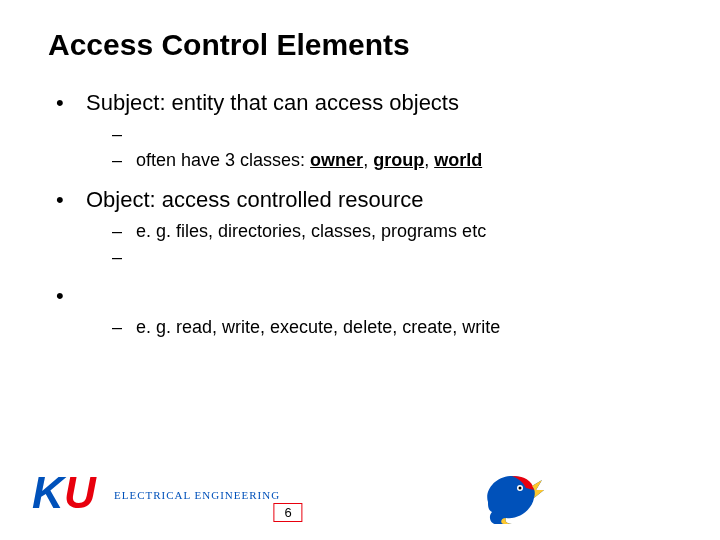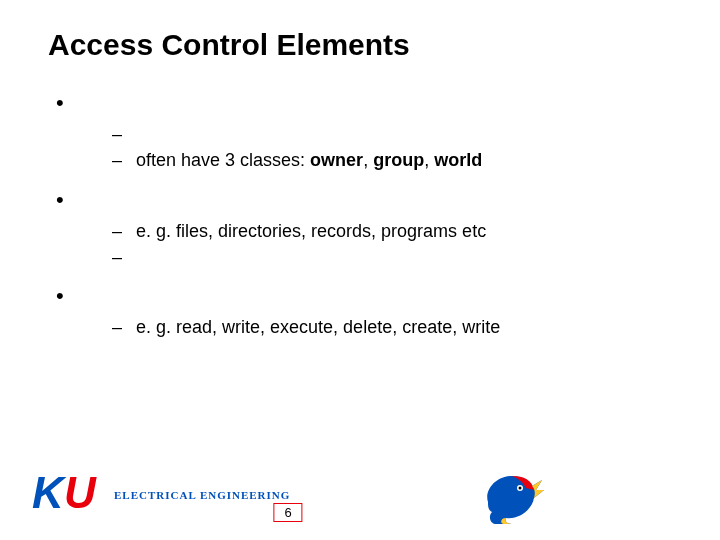--- a/index.html
+++ b/index.html
@@ -6,66 +6,68 @@
   html, body { width: 720px; height: 540px; font-family: Verdana, Geneva, sans-serif; background: #fff; color: #000; }
   .slide { position: relative; width: 576px; height: 540px; padding: 28px 48px 36px 48px; }
   .title { font-size: 30px; font-weight: bold; color: #000; margin-bottom: 28px; }
   ul.level1 { list-style: none; padding-left: 8px; }
   ul.level1 > li { margin-bottom: 14px; }
   ul.level1 > li > .row { display: flex; align-items: baseline; font-size: 22px; }
   .bullet { display: inline-block; width: 16px; font-size: 22px; color: #000; margin-right: 14px; flex: 0 0 auto; }
   .dash { display: inline-block; width: 14px; color: #000; margin-right: 10px; flex: 0 0 auto; }
   ul.level2 { list-style: none; padding-left: 56px; margin-top: 6px; margin-bottom: 6px; }
   ul.level2 > li { display: flex; align-items: baseline; font-size: 18px; margin-bottom: 2px; line-height: 1.35; }
-  .b { font-weight: bold; }
+  .b { font-weight: bold; text-decoration: underline; }
 
   .footer { position: absolute; left: 0; right: 0; bottom: 14px; height: 60px; display: flex; align-items: center; justify-content: space-between; padding: 0 30px; }
   .ku-logo { display: flex; align-items: center; gap: 10px; }
   .ku-mark { position: relative; width: 74px; height: 50px; }
   .ku-mark .k { position:absolute; left:2px; top:0; font: italic bold 44px/1 "Trebuchet MS", sans-serif; color:#0051ba; }
   .ku-mark .u { position:absolute; left:34px; top:0; font: italic bold 44px/1 "Trebuchet MS", sans-serif; color:#e8000d; }
-  .ku-dept { font-family: "Trajan Pro","Times New Roman",serif; letter-spacing: 1px; font-size: 11px; color:#0051ba; line-height: 1.25; font-weight: 700; }
+  .ku-dept { font-family: "Trajan Pro","Times New Roman",serif; letter-spacing: 1px; font-size: 11px; color:#0051ba; line-height: 1.25; font-weight: 400; }
 
   .page-num { position:absolute; left:50%; bottom:18px; transform:translateX(-50%); border:1px solid #e8000d; padding: 1px 10px; font-size: 13px; color:#000; }
 
   .jayhawk { width: 64px; height: 60px; }
 </style>
 </head>
 <body>
 
 <div class="slide">
   <div class="title">Access Control Elements</div>
 
   <ul class="level1">
 
     <li>
       <div class="row">
         <span class="bullet">•</span>
+        <span>Subject: entity that can access objects</span>
       </div>
       <ul class="level2">
         <li>
           <span class="dash">–</span>
         </li>
         <li>
           <span class="dash">–</span>
           <span>
             <span>often have 3 classes: </span><span class="b">owner</span><span>, </span><span class="b">group</span><span>, </span><span class="b">world</span>
           </span>
         </li>
       </ul>
     </li>
 
     <li>
       <div class="row">
         <span class="bullet">•</span>
+        <span>Object: access controlled resource</span>
       </div>
       <ul class="level2">
         <li>
           <span class="dash">–</span>
-          <span>e. g. files, directories, records, programs etc</span>
+          <span>e. g. files, directories, classes, programs etc</span>
         </li>
         <li>
           <span class="dash">–</span>
         </li>
       </ul>
     </li>
 
     <li>
       <div class="row">
         <span class="bullet">•</span>

